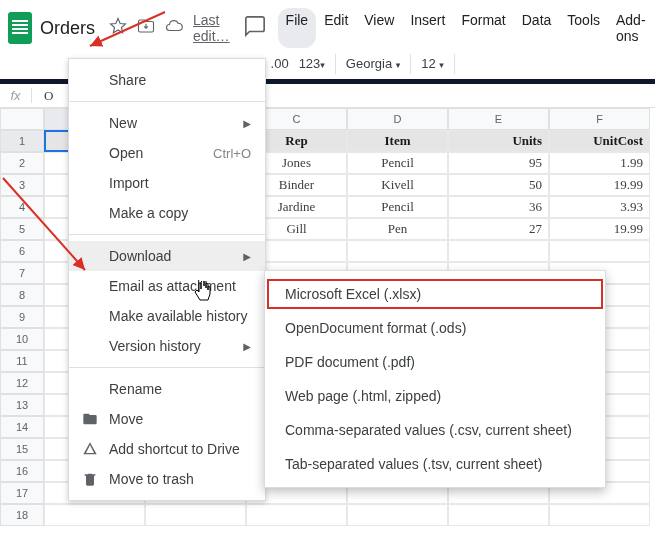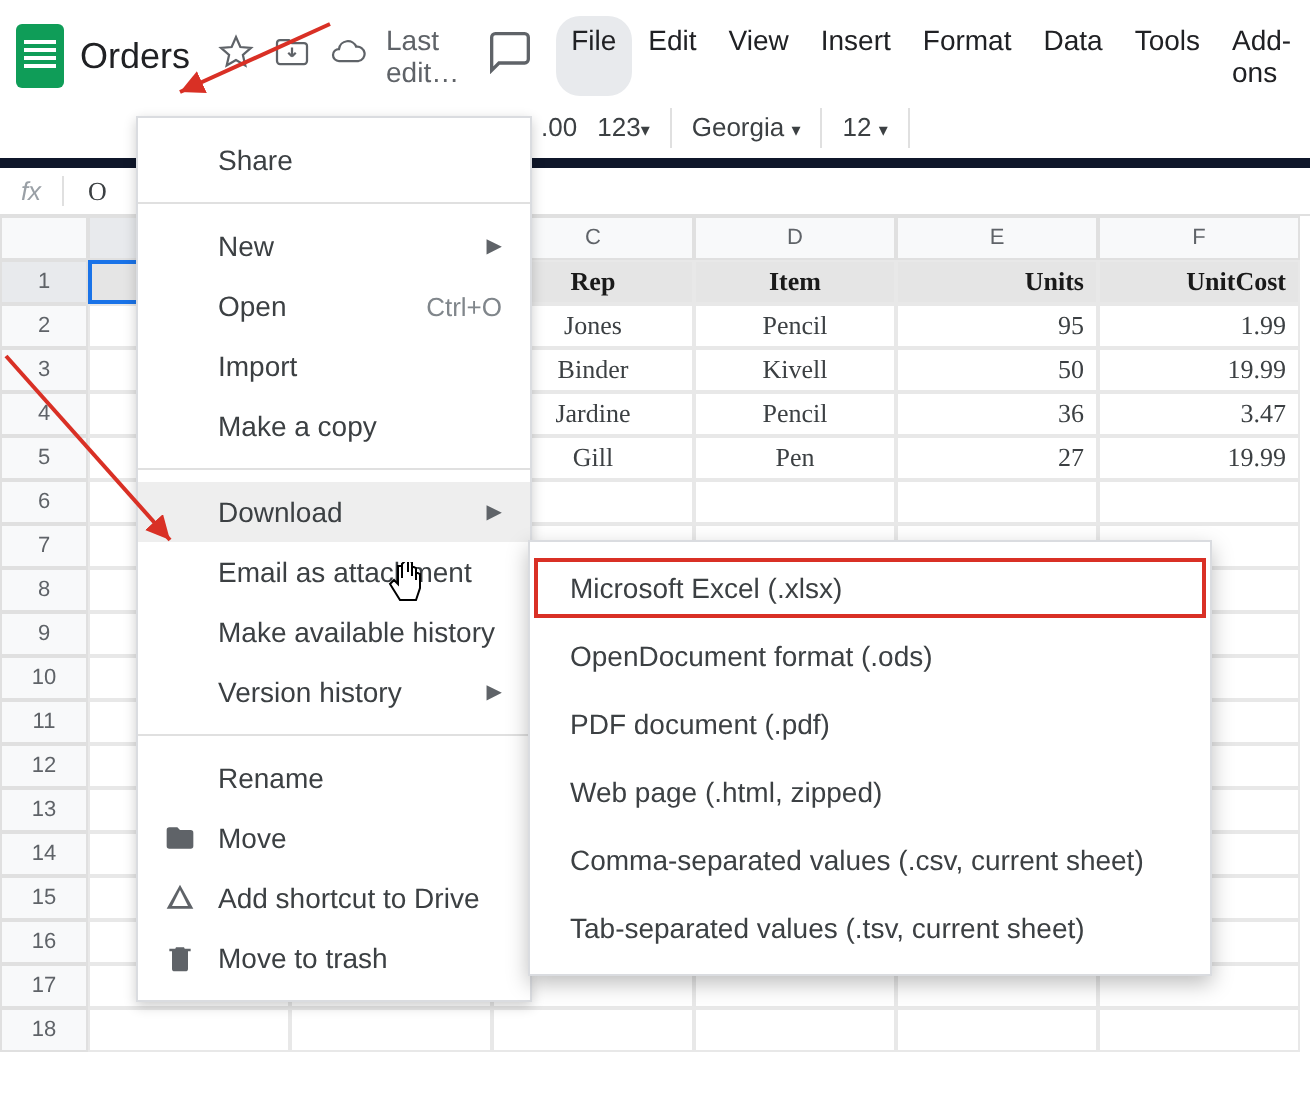--- a/index.html
+++ b/index.html
@@ -10,21 +10,21 @@
   .doc-icon::before { content:""; position:absolute; left:4px; top:8px; right:4px; height:2px; background:#fff; box-shadow:0 4px 0 #fff,0 8px 0 #fff,0 12px 0 #fff; }
   .title-area { display:flex; flex-direction:row; margin-left:4px; flex:1; }
   .title-row { display:flex; align-items:center; gap:10px; }
   .doc-title { font-size:18px; color:#202124; padding:1px 4px; }
   .title-actions { display:flex; gap:10px; color:#5f6368; }
   .title-actions svg { width:18px; height:18px; fill:#5f6368; }
   .menubar { display:flex; gap:0; font-size:14px; color:#202124; }
   .menubar span { padding:4px 8px; cursor:pointer; border-radius:12px; }
   .menubar span.active { background:#e8eaed; }
   .right-title { margin-left:auto; display:flex; align-items:center; gap:14px; padding-right:12px; }
-  .last-edit { color:#5f6368; font-size:14px; }
+  .last-edit { color:#5f6368; font-size:14px; text-decoration:underline; }
   .comment-icon svg { width:22px; height:22px; fill:#5f6368; }
   .toolbar-row { display:flex; align-items:center; height:36px; border-bottom:5px solid #0f172a; padding:0 8px; gap:10px; font-size:13px; color:#3c4043; }
   .toolbar-row .sep { width:1px; height:20px; background:#e0e0e0; }
   .fx-row { display:flex; align-items:center; height:24px; border-bottom:1px solid #e0e0e0; font-size:13px; }
   .fx-label { width:32px; text-align:center; font-style:italic; color:#9aa0a6; border-right:1px solid #e0e0e0; }
   .fx-val { padding-left:12px; font-family: Georgia, serif; }
   .sheet { display:grid; grid-template-columns:44px repeat(6,101px); }
   .colhdr, .rowhdr { background:#f8f9fa; border:1px solid #e0e0e0; font-size:11px; color:#5f6368; display:flex; align-items:center; justify-content:center; height:22px; }
   .corner { background:#f8f9fa; border:1px solid #e0e0e0; height:22px; }
   .rowhdr { height:22px; }
@@ -140,21 +140,21 @@
   <div class="cell ctr">Kivell</div>
   <div class="cell num">50</div>
   <div class="cell num">19.99</div>
 
   <div class="rowhdr">4</div>
   <div class="cell"></div>
     <div class="cell"></div>
   <div class="cell ctr">Jardine</div>
   <div class="cell ctr">Pencil</div>
   <div class="cell num">36</div>
-  <div class="cell num">3.47</div>
+  <div class="cell num">3.93</div>
 
   <div class="rowhdr">5</div>
   <div class="cell"></div>
     <div class="cell"></div>
   <div class="cell ctr">Gill</div>
   <div class="cell ctr">Pen</div>
   <div class="cell num">27</div>
   <div class="cell num">19.99</div>
 <div class="rowhdr">6</div>
     <div class="cell"></div>

